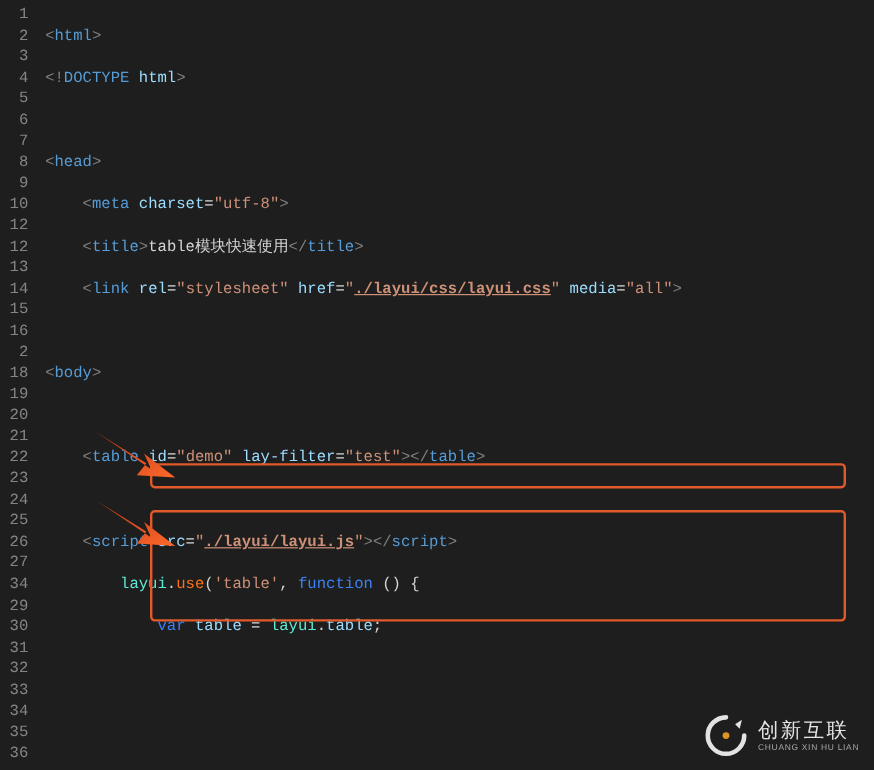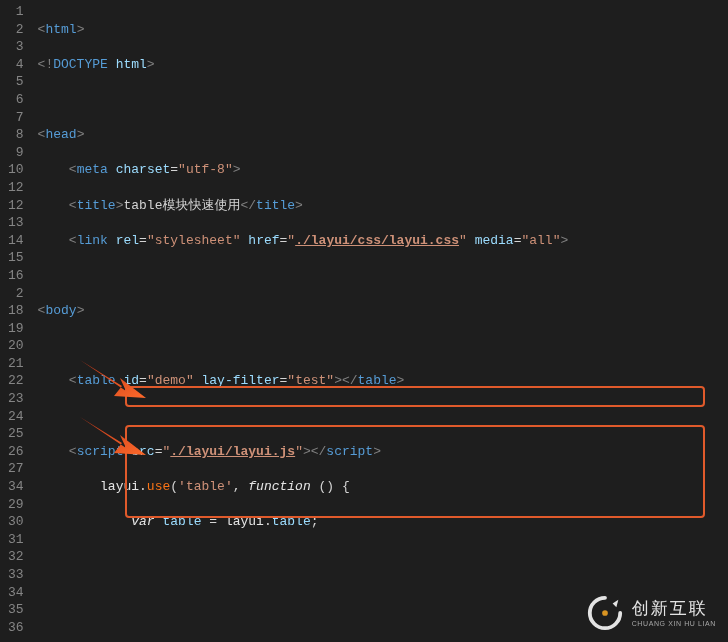--- a/index.html
+++ b/index.html
@@ -35,23 +35,23 @@
   white-space: pre;
   position: relative;
 }
 .line { height: 17.6px; }
 
 .p-gray { color: #808080; }       
 .tag { color: #569cd6; }           
 .attr { color: #9cdcfe; }          
 .str { color: #ce9178; }           
 .u-str { color: #ce9178; text-decoration: underline; font-weight: bold; }
-.kw { color: #e5e5e5; font-style: italic; }            
+.kw { color: #3b82f6; }            
 .fn { color: #f97316; }            
-.obj { color: #e5e5e5; }           
+.obj { color: #5eead4; }           
 .prop { color: #9cdcfe; }
 .plain { color: #d4d4d4; }
 .hl-box1 {
   position: absolute;
   border: 2px solid #e05a2b;
   border-radius: 4px;
   left: 125px;
   top: 386px;
   width: 580px;
   height: 21px;

